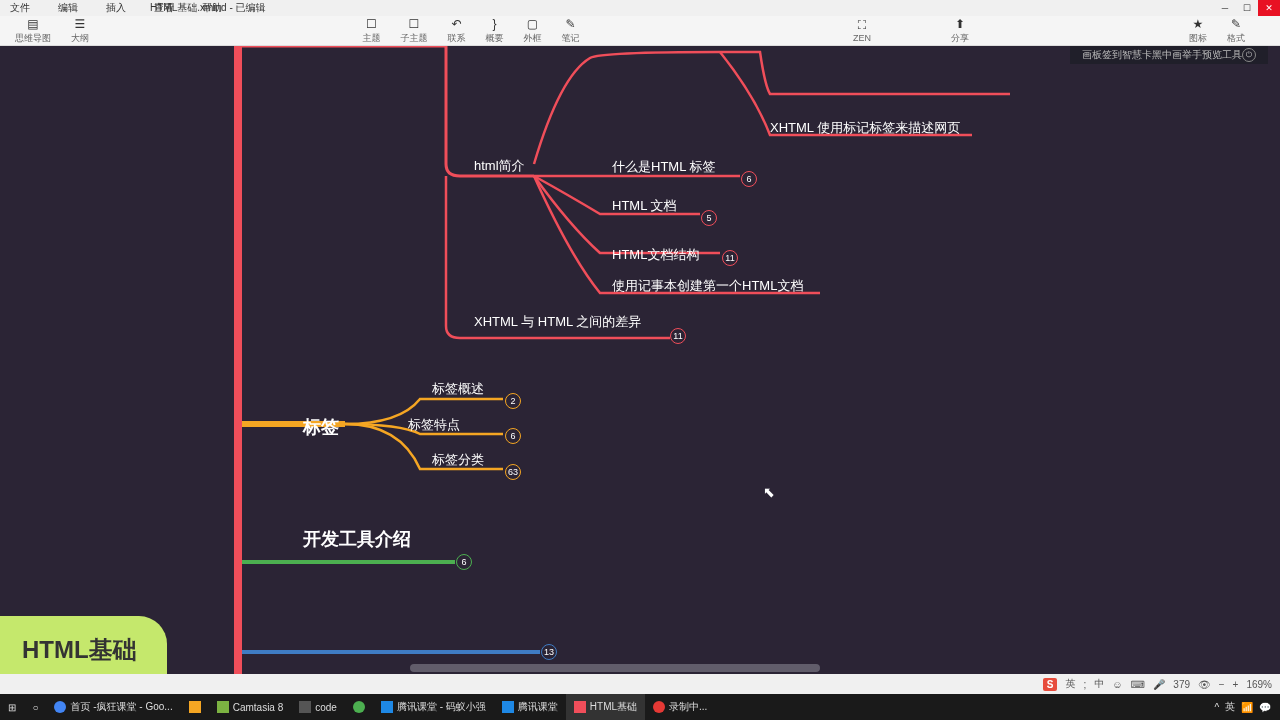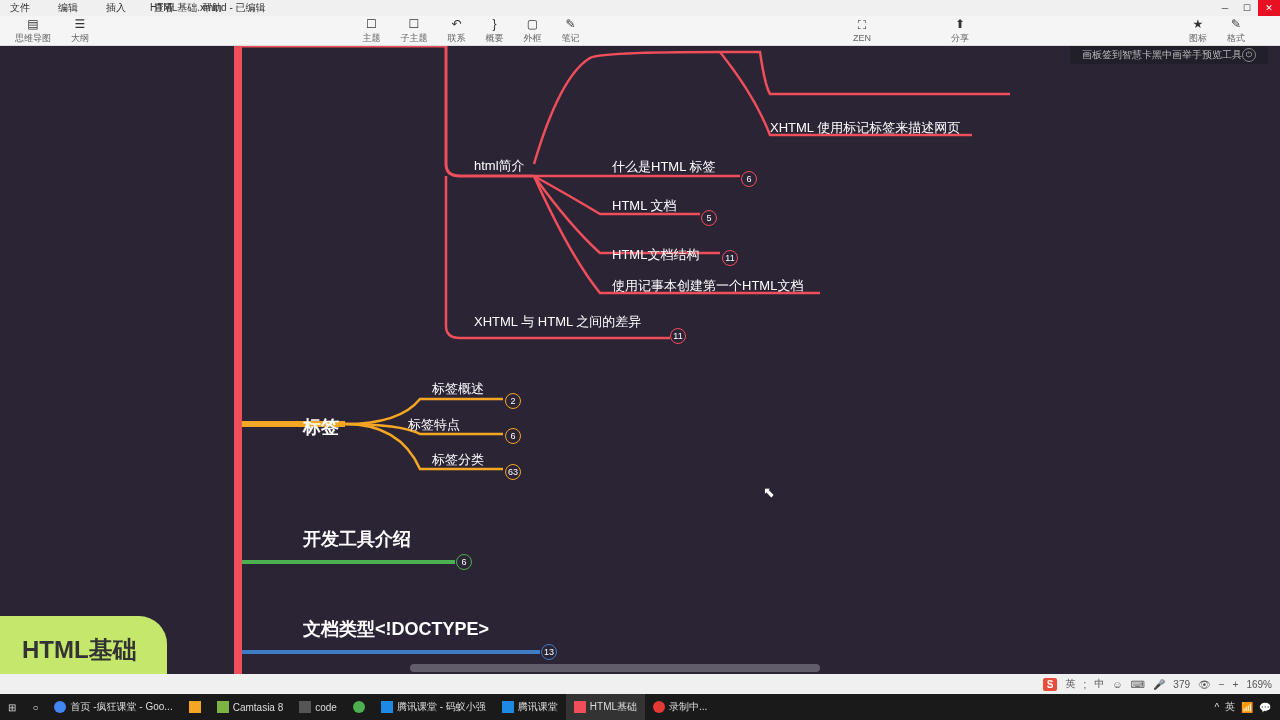--- a/index.html
+++ b/index.html
@@ -164,21 +164,20 @@
   <div class="node" style="left:432px;top:334px">标签概述</div>
   <div class="badge" style="left:505px;top:347px;border-color:#f5a623">2</div>
   <div class="node" style="left:408px;top:370px">标签特点</div>
   <div class="badge" style="left:505px;top:382px;border-color:#f5a623">6</div>
   <div class="node" style="left:432px;top:405px">标签分类</div>
   <div class="badge" style="left:505px;top:418px;border-color:#f5a623">63</div>
 
   <div class="node big" style="left:303px;top:481px">开发工具介绍</div>
   <div class="badge" style="left:456px;top:508px;border-color:#4caf50">6</div>
 
-  <div class="node big" style="left:303px;top:571px">文档类型&lt;!DOCTYPE&gt;</div>
   <div class="badge" style="left:541px;top:598px;border-color:#3f7cc4">13</div>
 
   <div class="root">HTML基础</div>
   <div class="hscroll"></div>
   <div class="cursor">⬉</div>
 </div>
 
 <div class="statusbar">
   <span class="ime">S</span>
   <span>英</span>

